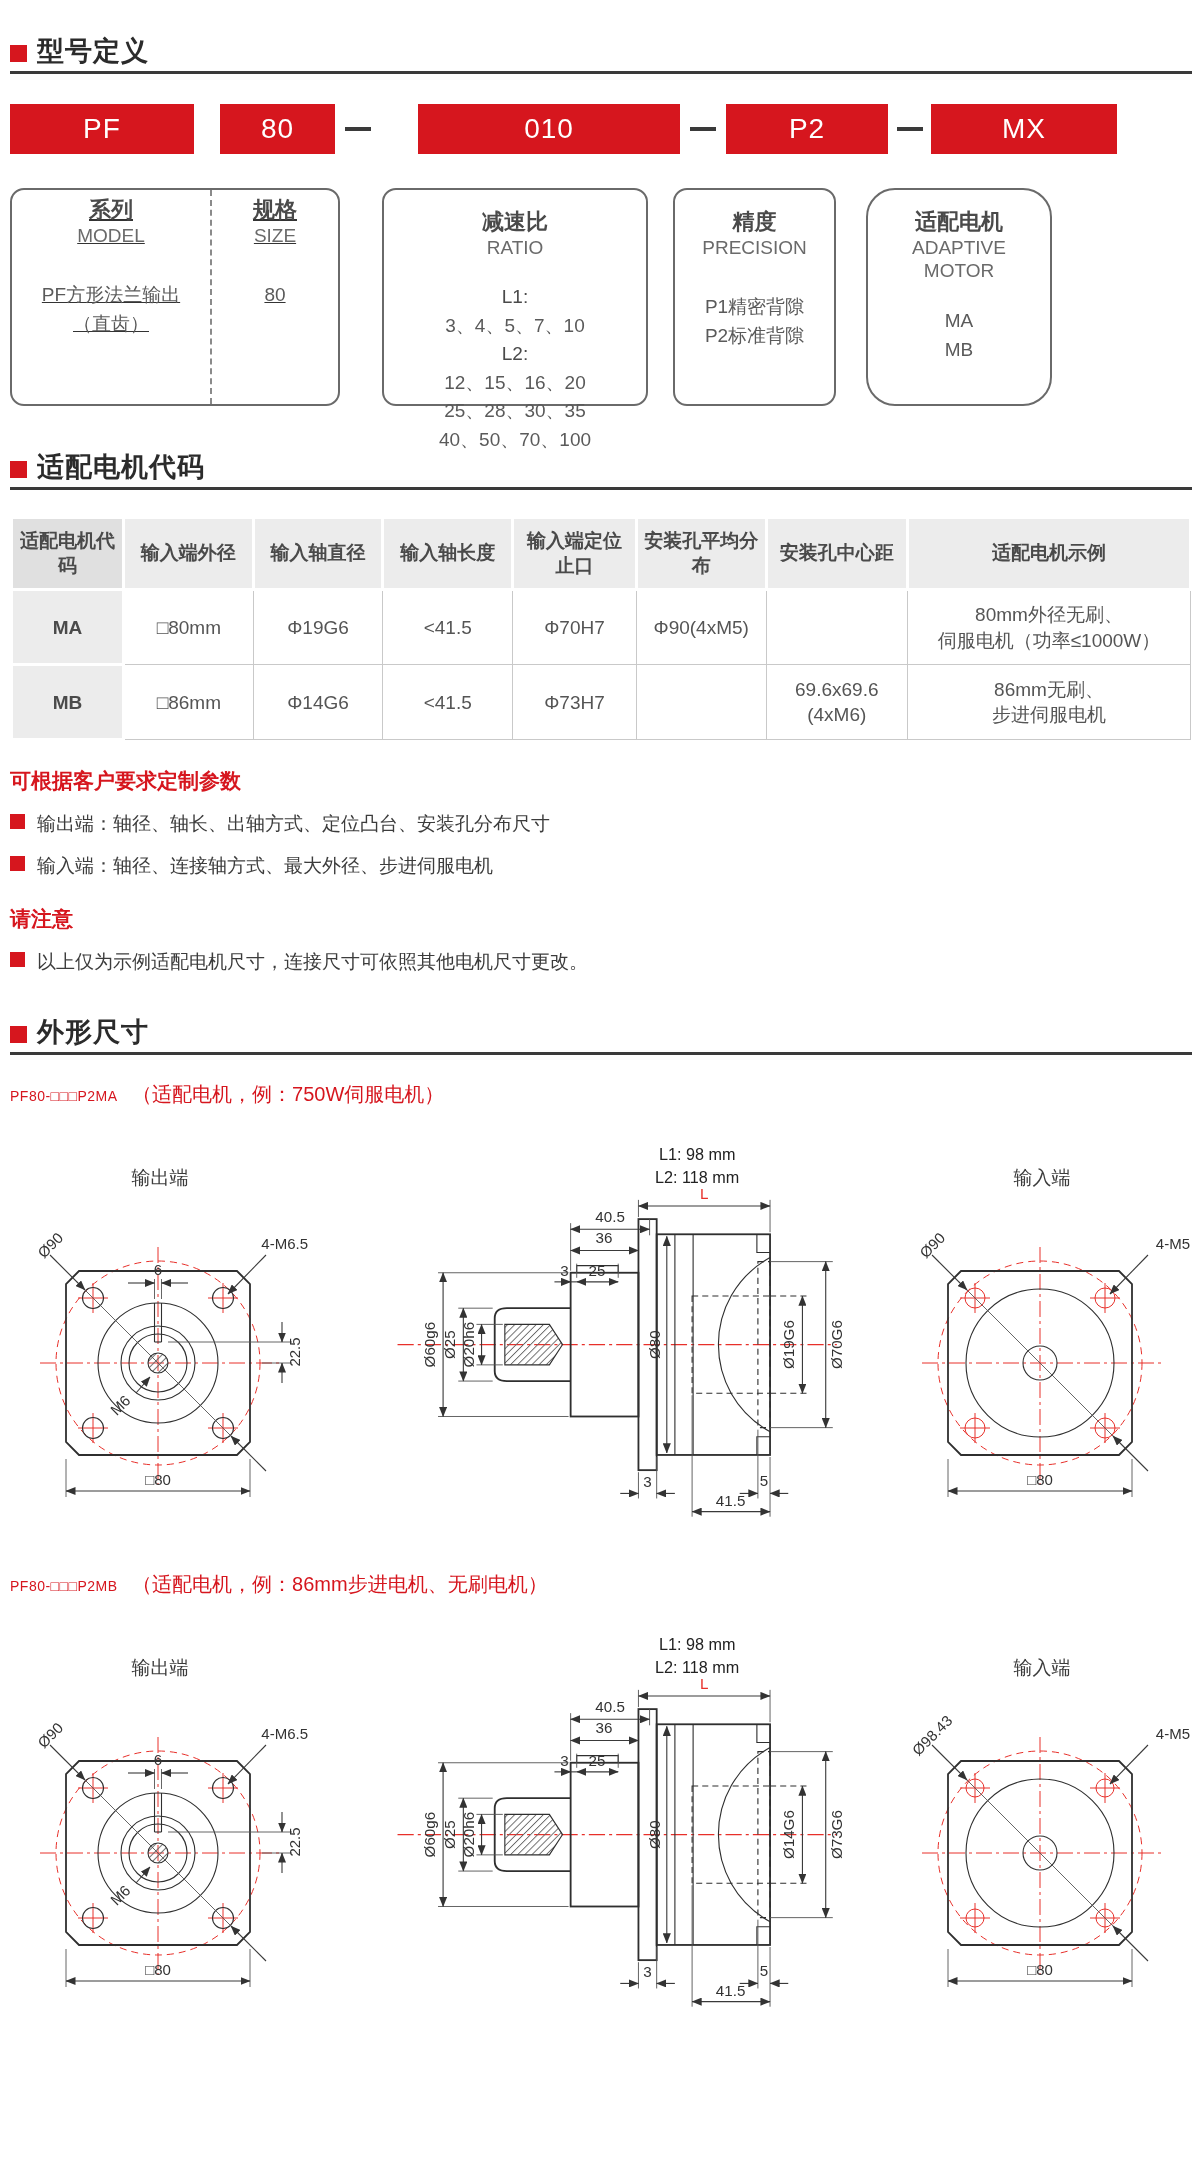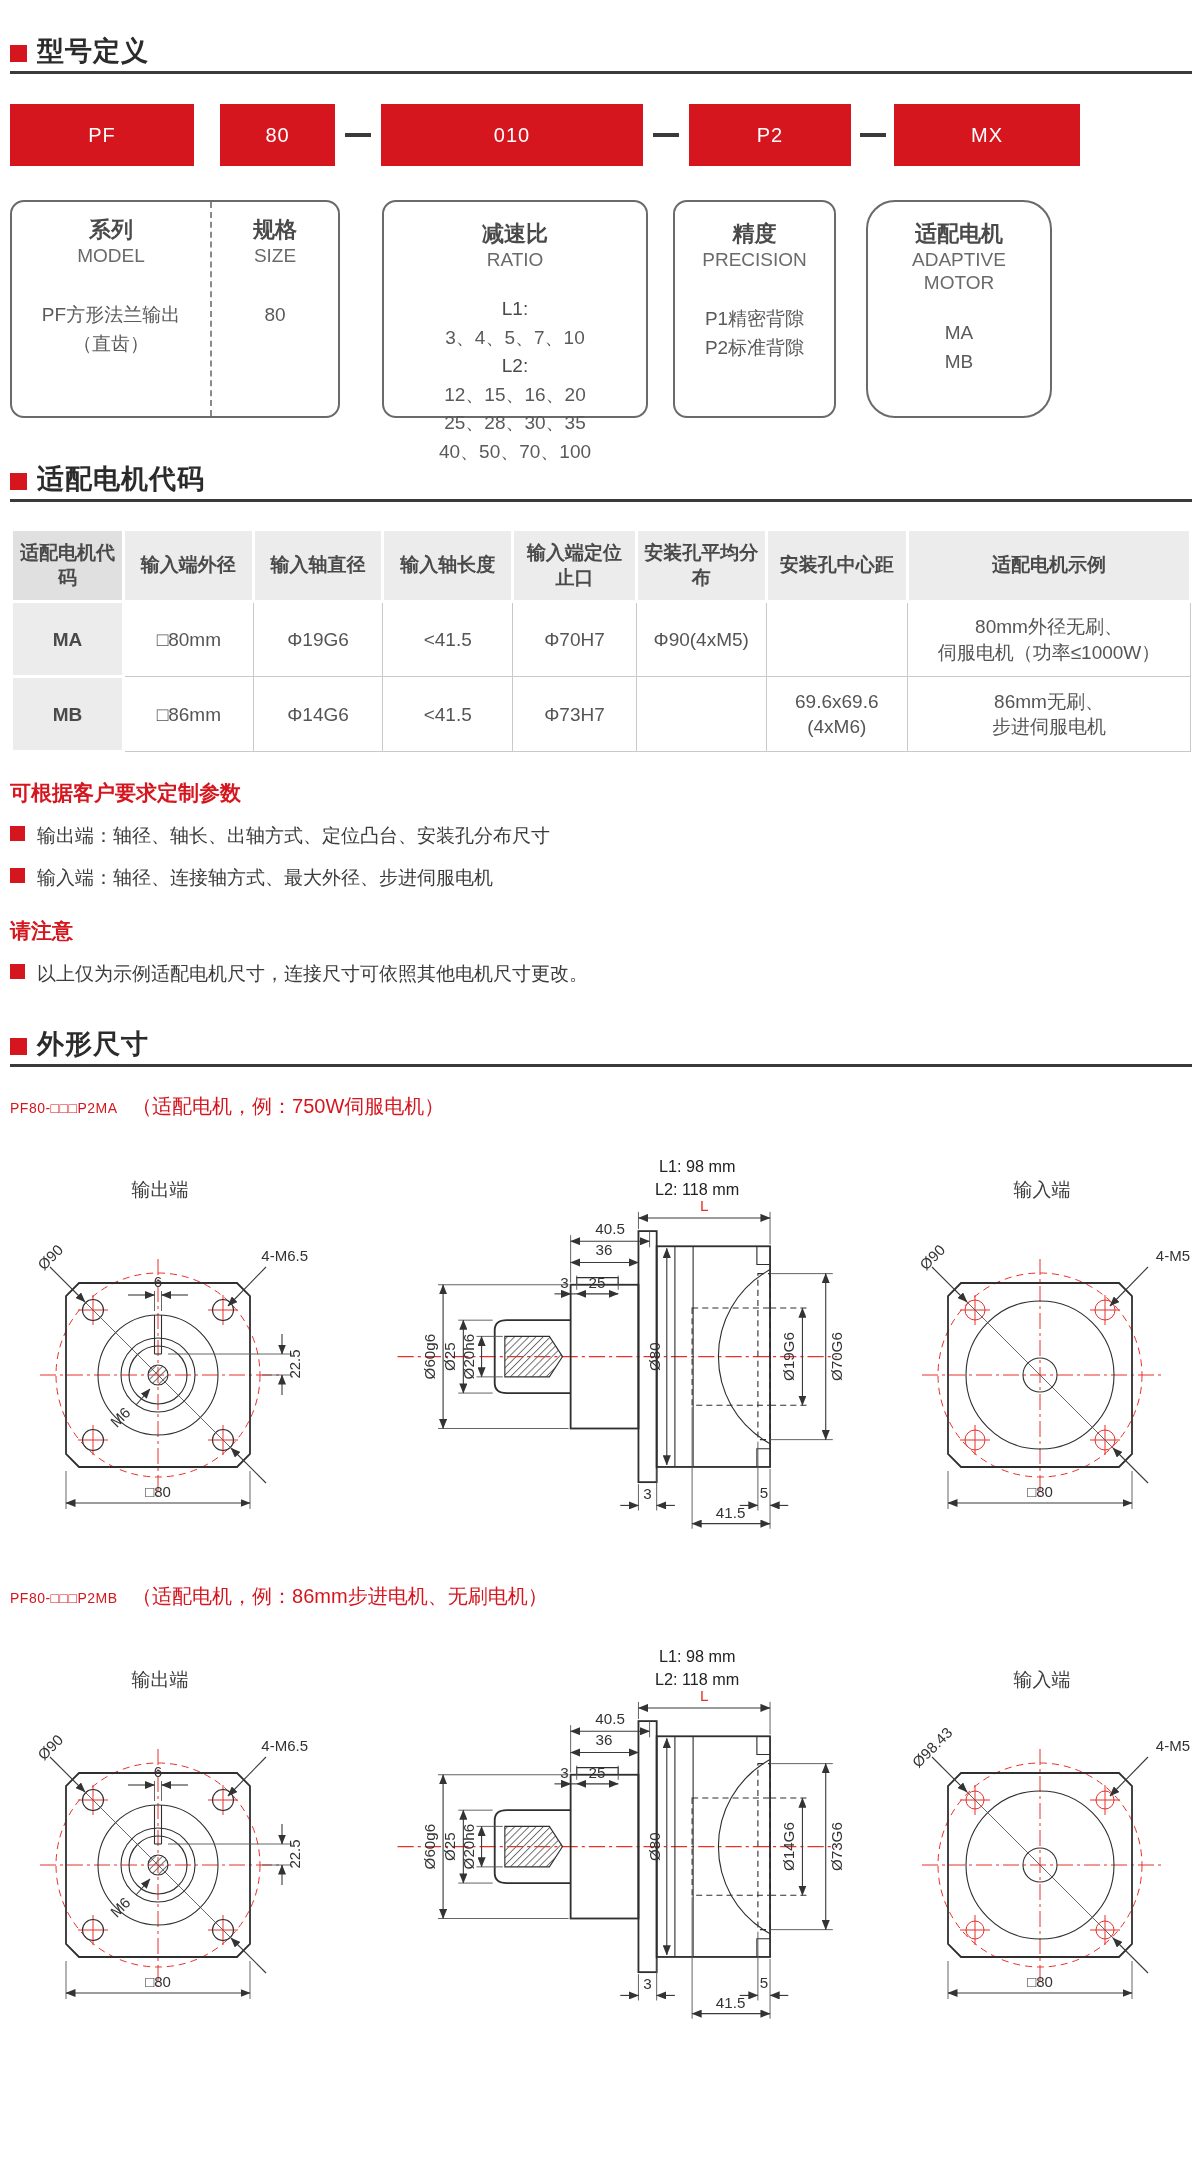--- a/index.html
+++ b/index.html
@@ -6,29 +6,29 @@
     font-family:"Liberation Sans","DejaVu Sans",sans-serif;}
   .page{width:1202px;margin:0 auto;padding:24px 10px 30px 10px;box-sizing:border-box;}
 
   
   .sec-head{display:flex;align-items:flex-end;border-bottom:3px solid #3a3a3a;padding-bottom:6px;margin-top:14px;}
   .sec-sq{width:17px;height:17px;background:#d6161e;margin:0 10px 3px 0;}
   .sec-title{font-size:27px;font-weight:bold;color:#2b2b2b;letter-spacing:1px;line-height:1;}
 
   
   .blocks{display:flex;align-items:center;margin:30px 0 0 0;}
-  .rblock{background:#d6161e;color:#fff;font-size:20px;height:62px;display:flex;align-items:center;justify-content:center;letter-spacing:1px;}
-  .b-pf{width:184px;} .b-80{width:115px;margin-left:26px;} .b-010{width:262px;} .b-p2{width:162px;} .b-mx{width:186px;}
+  .rblock{background:#d6161e;color:#fff;font-size:28px;height:50px;display:flex;align-items:center;justify-content:center;letter-spacing:1px;}
+  .b-pf{width:184px;} .b-80{width:115px;margin-left:26px;} .b-010{width:262px;margin-left:37px;} .b-p2{width:162px;} .b-mx{width:186px;}
   .dashcell{width:46px;display:flex;align-items:center;justify-content:center;}
   .dashbar{width:26px;height:4px;background:#3a3a3a;}
 
   .boxrow{display:flex;margin-top:34px;align-items:stretch;}
   .obox{border:2px solid #6a6a6a;border-radius:14px;height:218px;text-align:center;box-sizing:border-box;background:#fff;}
   .box-a{width:330px;display:flex;}
-  .box-a .half{padding-top:14px;box-sizing:border-box;}
+  .box-a .half{padding-top:6px;box-sizing:border-box;text-decoration:underline;}
   .half-l{width:200px;border-right:2px dashed #8a8a8a;}
   .half-r{flex:1;}
   .box-b{width:266px;margin-left:42px;padding-top:18px;}
   .box-c{width:163px;margin-left:25px;padding-top:18px;}
   .box-d{width:186px;margin-left:30px;padding-top:18px;border-radius:29px;}
   .zh{font-size:22px;font-weight:bold;color:#4a4a4a;line-height:1.25;}
   .en{font-size:19px;color:#6a6a6a;line-height:1.25;}
   .boxval{font-size:19px;color:#5a5a5a;line-height:1.5;}
   .mt1{margin-top:34px;} .mt2{margin-top:24px;}
   .rlbl{font-weight:normal;color:#4a4a4a;}

